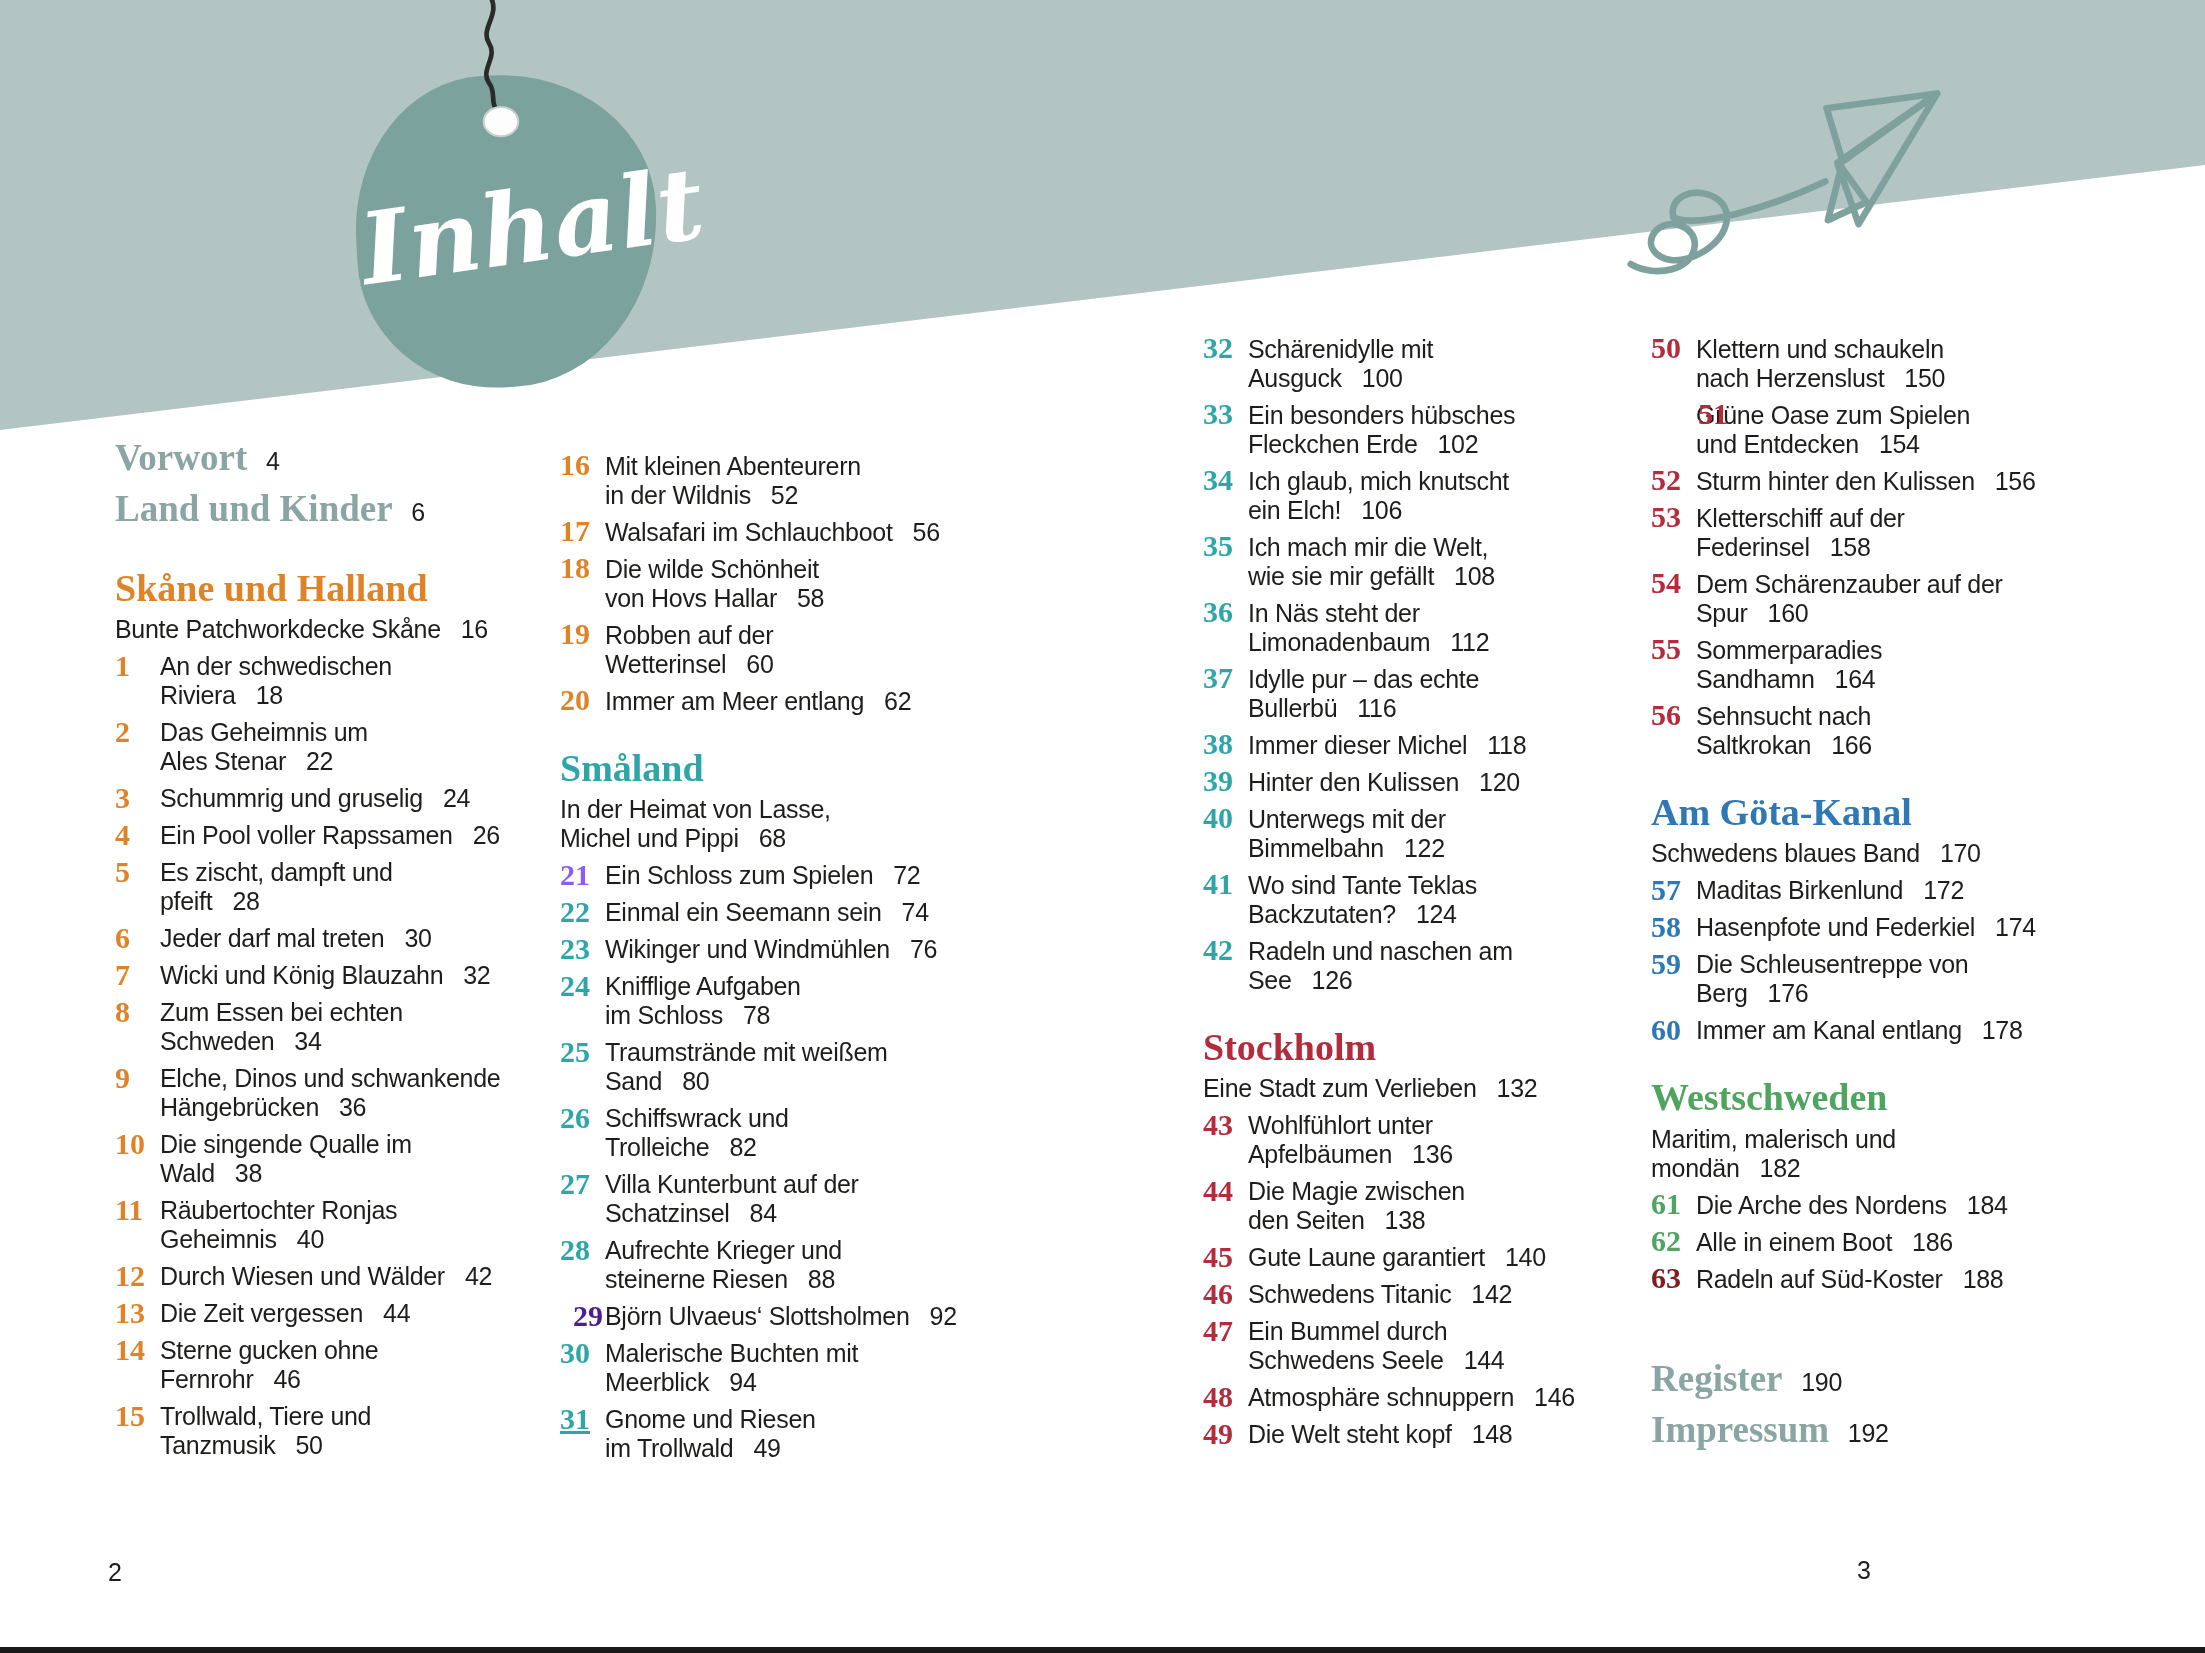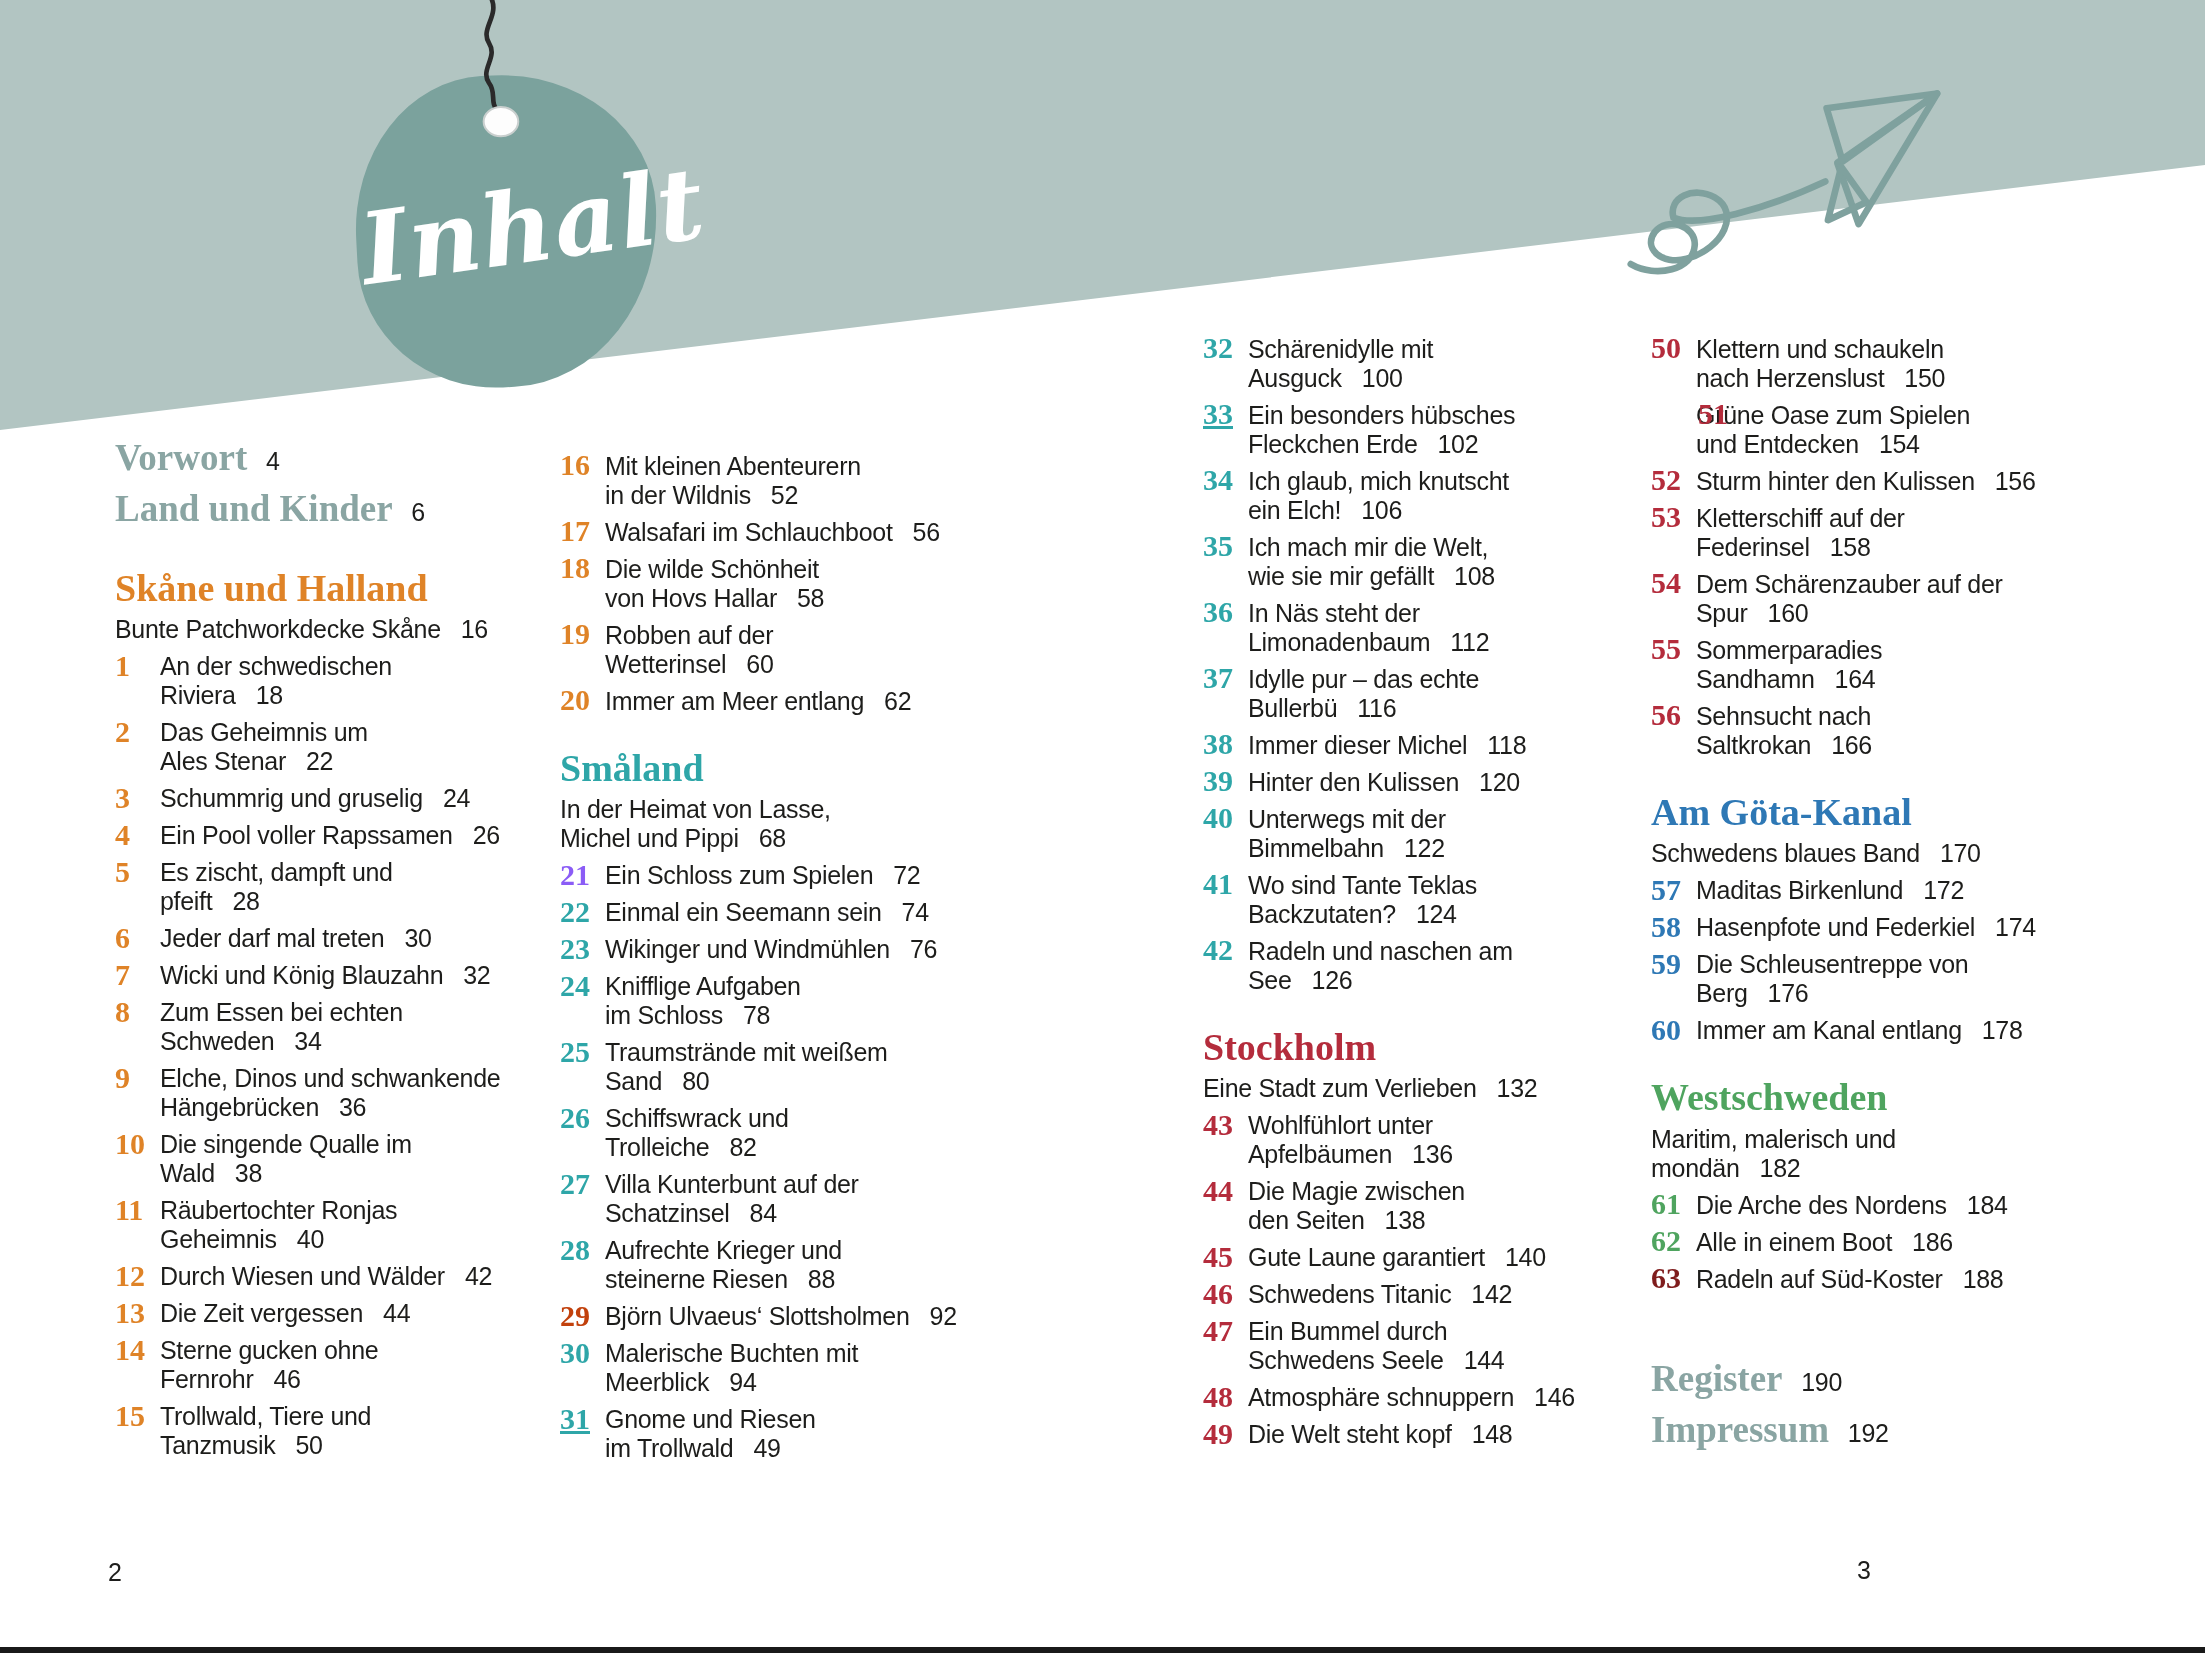--- a/index.html
+++ b/index.html
@@ -119,27 +119,27 @@
       <div class="row heading" style="color: rgb(46, 166, 168);">Småland</div>
       <div class="row intro"><span class="body"><span class="line">In der Heimat von Lasse,</span><br><span class="line">Michel und Pippi</span><span class="pagenum">68</span></span></div>
       <div class="row entry"><span class="num" style="color: #8b5cf6;">21</span><span class="body"><span class="line">Ein Schloss zum Spielen</span><span class="pagenum">72</span></span></div>
       <div class="row entry"><span class="num" style="color: rgb(46, 166, 168);">22</span><span class="body"><span class="line">Einmal ein Seemann sein</span><span class="pagenum">74</span></span></div>
       <div class="row entry"><span class="num" style="color: rgb(46, 166, 168);">23</span><span class="body"><span class="line">Wikinger und Windmühlen</span><span class="pagenum">76</span></span></div>
       <div class="row entry"><span class="num" style="color: rgb(46, 166, 168);">24</span><span class="body"><span class="line">Knifflige Aufgaben</span><br><span class="line">im Schloss</span><span class="pagenum">78</span></span></div>
       <div class="row entry"><span class="num" style="color: rgb(46, 166, 168);">25</span><span class="body"><span class="line">Traumstrände mit weißem</span><br><span class="line">Sand</span><span class="pagenum">80</span></span></div>
       <div class="row entry"><span class="num" style="color: rgb(46, 166, 168);">26</span><span class="body"><span class="line">Schiffswrack und</span><br><span class="line">Trolleiche</span><span class="pagenum">82</span></span></div>
       <div class="row entry"><span class="num" style="color: rgb(46, 166, 168);">27</span><span class="body"><span class="line">Villa Kunterbunt auf der</span><br><span class="line">Schatzinsel</span><span class="pagenum">84</span></span></div>
       <div class="row entry"><span class="num" style="color: rgb(46, 166, 168);">28</span><span class="body"><span class="line">Aufrechte Krieger und</span><br><span class="line">steinerne Riesen</span><span class="pagenum">88</span></span></div>
-      <div class="row entry"><span class="num" style="color: #c2410c;">29</span><span class="body"><span class="line">Björn Ulvaeus‘ Slottsholmen</span><span class="pagenum">92</span></span></div>
+      <div class="row entry"><span class="num" style="color: #4c1d95; margin-left: 13px;">29</span><span class="body"><span class="line">Björn Ulvaeus‘ Slottsholmen</span><span class="pagenum">92</span></span></div>
       <div class="row entry"><span class="num" style="color: rgb(46, 166, 168);">30</span><span class="body"><span class="line">Malerische Buchten mit</span><br><span class="line">Meerblick</span><span class="pagenum">94</span></span></div>
       <div class="row entry"><span class="num" style="color: rgb(46, 166, 168); text-decoration: underline;">31</span><span class="body"><span class="line">Gnome und Riesen</span><br><span class="line">im Trollwald</span><span class="pagenum">49</span></span></div>
     </div>
   <div class="col" id="col3">
       <div class="row entry"><span class="num" style="color: rgb(46, 166, 168);">32</span><span class="body"><span class="line">Schärenidylle mit</span><br><span class="line">Ausguck</span><span class="pagenum">100</span></span></div>
-      <div class="row entry"><span class="num" style="color: rgb(46, 166, 168); text-decoration: underline;">33</span><span class="body"><span class="line">Ein besonders hübsches</span><br><span class="line">Fleckchen Erde</span><span class="pagenum">102</span></span></div>
+      <div class="row entry"><span class="num" style="color: rgb(46, 166, 168);">33</span><span class="body"><span class="line">Ein besonders hübsches</span><br><span class="line">Fleckchen Erde</span><span class="pagenum">102</span></span></div>
       <div class="row entry"><span class="num" style="color: rgb(46, 166, 168);">34</span><span class="body"><span class="line">Ich glaub, mich knutscht</span><br><span class="line">ein Elch!</span><span class="pagenum">106</span></span></div>
       <div class="row entry"><span class="num" style="color: rgb(46, 166, 168);">35</span><span class="body"><span class="line">Ich mach mir die Welt,</span><br><span class="line">wie sie mir gefällt</span><span class="pagenum">108</span></span></div>
       <div class="row entry"><span class="num" style="color: rgb(46, 166, 168);">36</span><span class="body"><span class="line">In Näs steht der</span><br><span class="line">Limonadenbaum</span><span class="pagenum">112</span></span></div>
       <div class="row entry"><span class="num" style="color: rgb(46, 166, 168);">37</span><span class="body"><span class="line">Idylle pur – das echte</span><br><span class="line">Bullerbü</span><span class="pagenum">116</span></span></div>
       <div class="row entry"><span class="num" style="color: rgb(46, 166, 168);">38</span><span class="body"><span class="line">Immer dieser Michel</span><span class="pagenum">118</span></span></div>
       <div class="row entry"><span class="num" style="color: rgb(46, 166, 168);">39</span><span class="body"><span class="line">Hinter den Kulissen</span><span class="pagenum">120</span></span></div>
       <div class="row entry"><span class="num" style="color: rgb(46, 166, 168);">40</span><span class="body"><span class="line">Unterwegs mit der</span><br><span class="line">Bimmelbahn</span><span class="pagenum">122</span></span></div>
       <div class="row entry"><span class="num" style="color: rgb(46, 166, 168);">41</span><span class="body"><span class="line">Wo sind Tante Teklas</span><br><span class="line">Backzutaten?</span><span class="pagenum">124</span></span></div>
       <div class="row entry"><span class="num" style="color: rgb(46, 166, 168);">42</span><span class="body"><span class="line">Radeln und naschen am</span><br><span class="line">See</span><span class="pagenum">126</span></span></div>
       <div class="row heading" style="color: rgb(180, 44, 60);">Stockholm</div>

